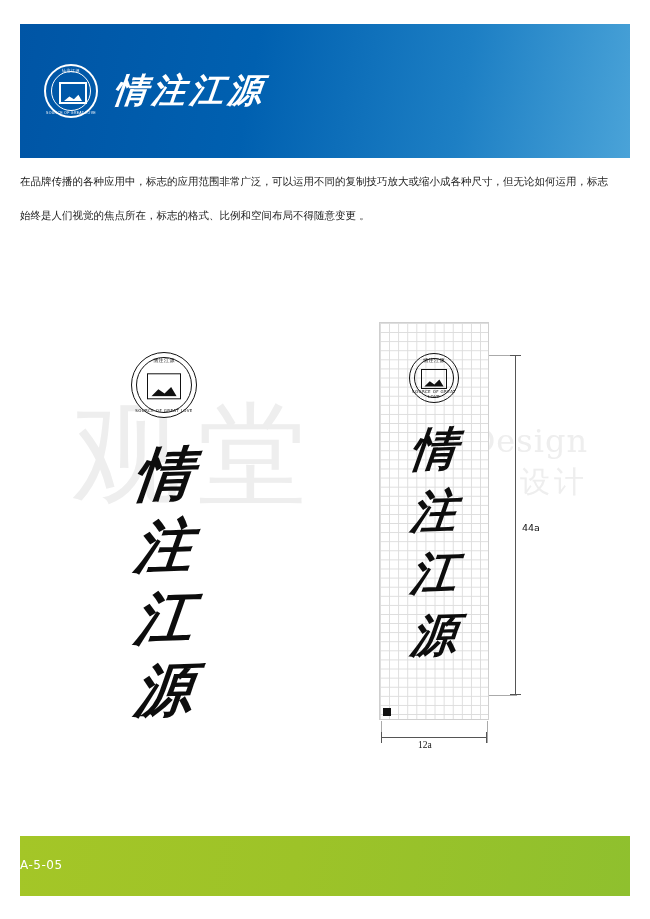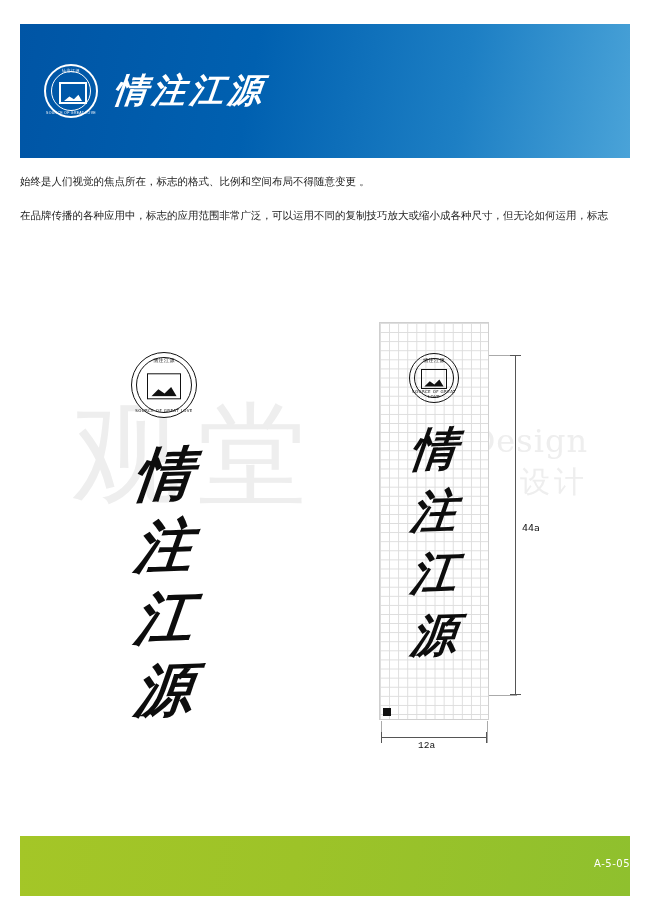--- a/index.html
+++ b/index.html
@@ -373,38 +373,38 @@
     width: 1px;
     height: 22px;
     background: #aaa;
   }
   .dim-h-label {
     position: absolute;
     left: 418px;
     top: 740px;
     font-size: 9.5px;
     color: #111;
-    font-family: Liberation Mono, monospace;
+    font-family: Liberation Serif, serif;
   }
 
   
   .footer {
     position: absolute;
     left: 20px;
     top: 836px;
     width: 610px;
     height: 60px;
     background: linear-gradient(100deg, #a4c627 0%, #9dc328 45%, #8fc02e 100%);
   }
   .footer-code {
     position: absolute;
     left: 0; right: 0;
     top: 22px;
-    text-align: right;
-    font-size: 10px;
+    text-align: left;
+    font-size: 12px;
     color: #ffffff;
     letter-spacing: .5px;
     font-family: "DejaVu Sans", sans-serif;
   }
 </style>
 </head>
 <body>
 
 <div class="page">
 
@@ -413,22 +413,22 @@
       <div class="badge">
         <div class="badge-top-text">情注江源</div>
         <div class="badge-core"></div>
         <div class="badge-bot-text">SOURCE OF GREAT LOVE</div>
       </div>
       <div class="banner-title">情注江源</div>
     </div>
   </div>
 
   <div class="copy">
+    <p>在品牌传播的各种应用中，标志的应用范围非常广泛，可以运用不同的复制技巧放大或缩小成各种尺寸，但无论如何运用，标志</p>
     <p>始终是人们视觉的焦点所在，标志的格式、比例和空间布局不得随意变更 。</p>
-    <p>在品牌传播的各种应用中，标志的应用范围非常广泛，可以运用不同的复制技巧放大或缩小成各种尺寸，但无论如何运用，标志</p>
   </div>
 
   <div class="watermark">
     <div class="wm-cn">观堂</div>
     <div class="wm-en">Design</div>
     <div class="wm-sub">设计</div>
   </div>
 
   <div class="specimen-left">
     <div class="seal">

